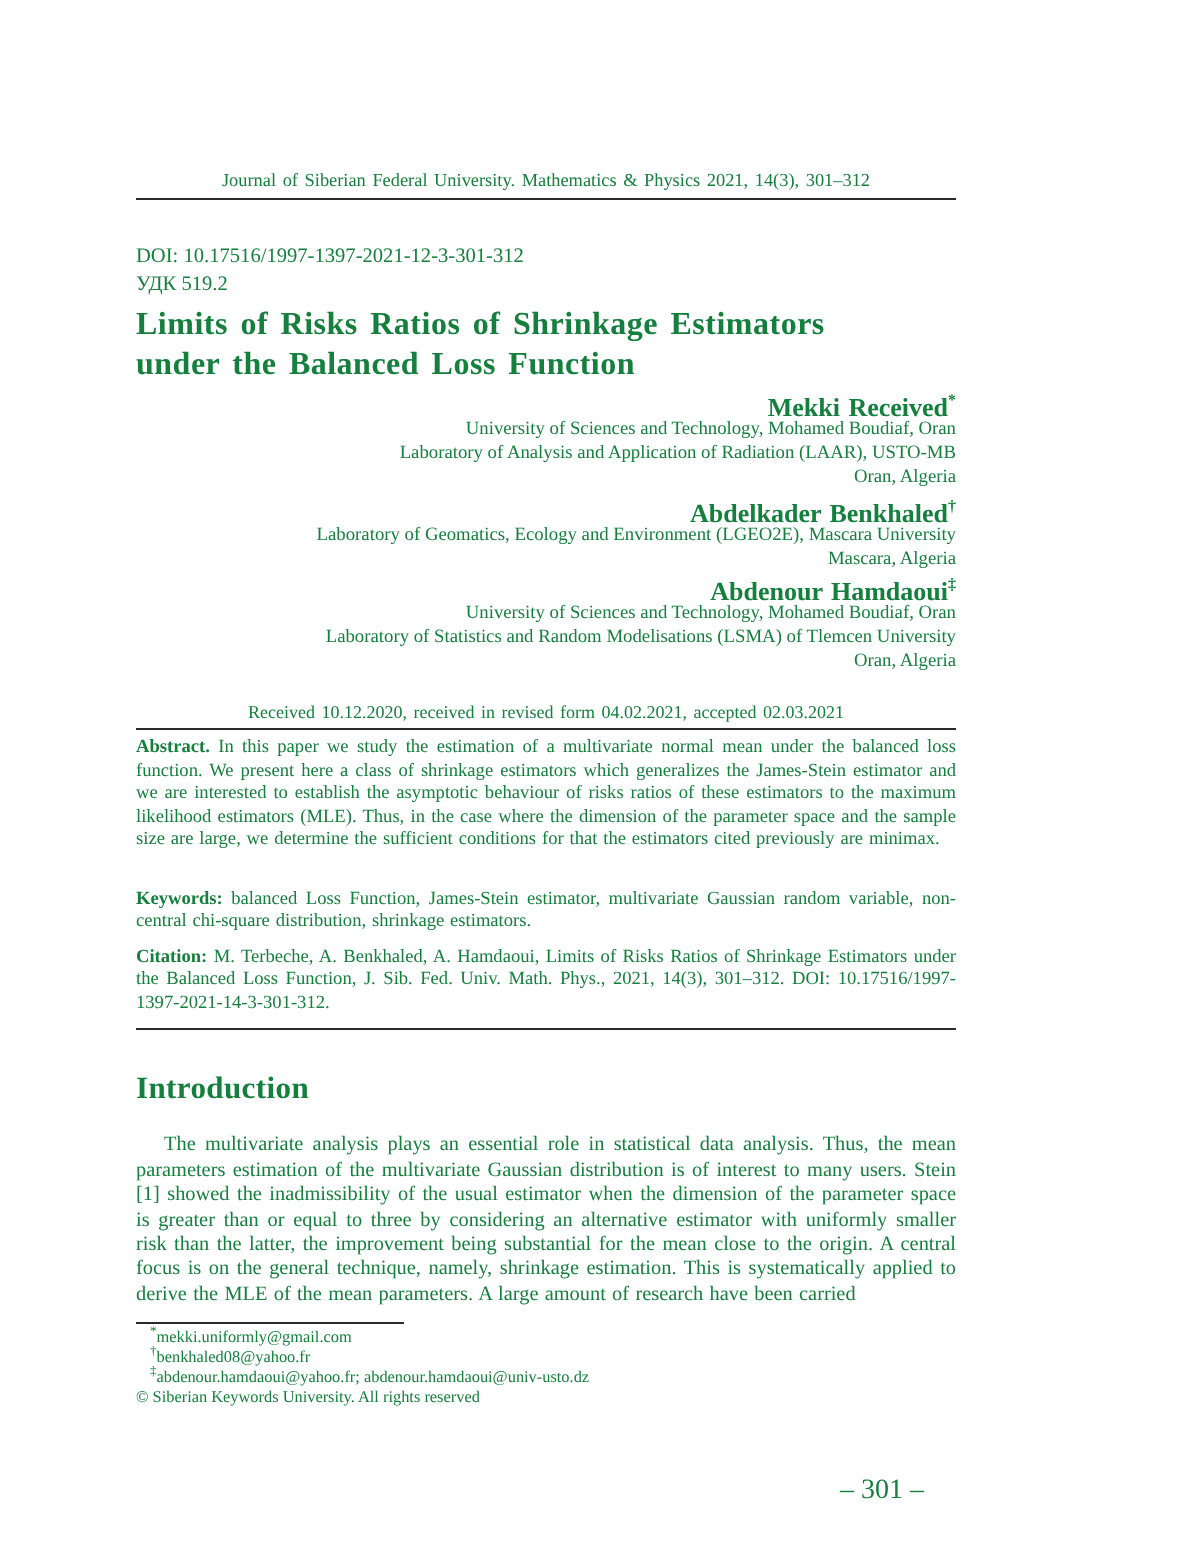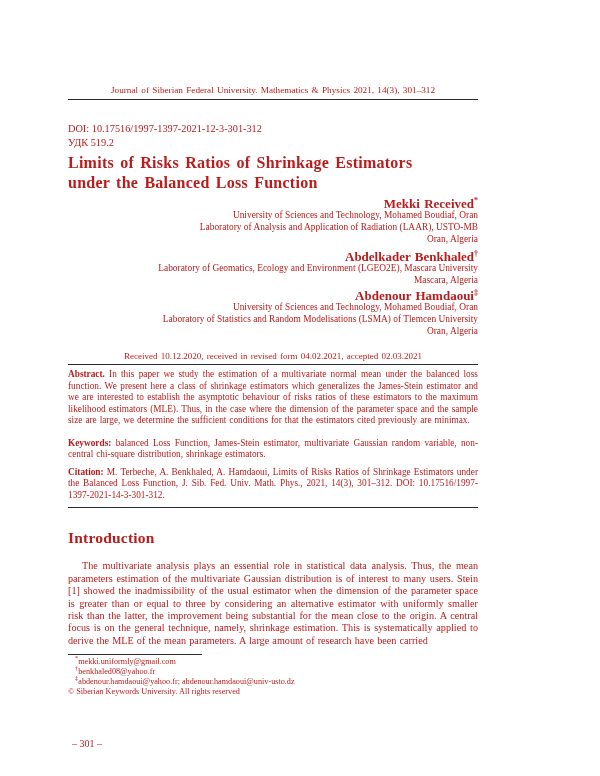--- a/index.html
+++ b/index.html
@@ -1,21 +1,21 @@
 <!DOCTYPE html>
 <html><head>
 <meta charset="utf-8">
 <style>
   html,body{margin:0;padding:0;background:#e9e9e9;}
   .page{
     position:relative;
     width:600px;height:776px;
     background:#ffffff;
     font-family:"Liberation Serif","DejaVu Serif",serif;
-    color:#b91c1c;
+    color:#15803d;
     overflow:hidden;
     margin:0 auto;
   }
   .content{margin-left:68px;width:410px;}
 
   .running-head{
     margin-top:85px;
     font-size:9.2px;line-height:11px;
     text-align:center;
     border-bottom:1px solid #2b2b2b;
@@ -47,43 +47,43 @@
   }
   .rule{border-bottom:1px solid #2b2b2b;height:0;}
   .rule.r1{margin-top:3px;}
   .rule.r2{margin-top:6px;}
 
   p.abs{
     margin:0;text-align:justify;
     font-size:9.3px;line-height:11.5px;word-spacing:0.6px;
   }
   p.abs.first{margin-top:4px;}
-  p.abs.kw{margin-top:11px;}
+  p.abs.kw{margin-top:18px;}
   p.abs.cit{margin-top:6px;}
   p.abs b{font-weight:bold;}
 
   h2.section{
     margin:20px 0 0 0;
     font-size:15.5px;line-height:20px;font-weight:bold;letter-spacing:0.2px;
   }
   p.body-par{
     margin:12px 0 0 0;
     font-size:10.2px;line-height:12.4px;
     text-align:justify;text-indent:14px;word-spacing:0.6px;
   }
 
   .footnotes{margin-top:7px;font-size:8.2px;line-height:9.8px;}
   .fn-rule{width:134px;border-bottom:1px solid #2b2b2b;margin-bottom:2px;}
   .fn{padding-left:7px;}
   .fn sup{font-size:6.5px;line-height:0;}
   .fn.copyright{padding-left:0;}
 
   .page-number{
-    position:absolute;top:738px;left:72px;width:410px;
-    text-align:left;font-size:10px;
+    position:absolute;top:738px;left:52px;width:410px;
+    text-align:right;font-size:14px;
   }
 </style>
 </head>
 <body>
 
 <div class="page">
   <div class="content">
 
     <div class="running-head">Journal of Siberian Federal University. Mathematics &amp; Physics 2021, 14(3), 301–312</div>
 

